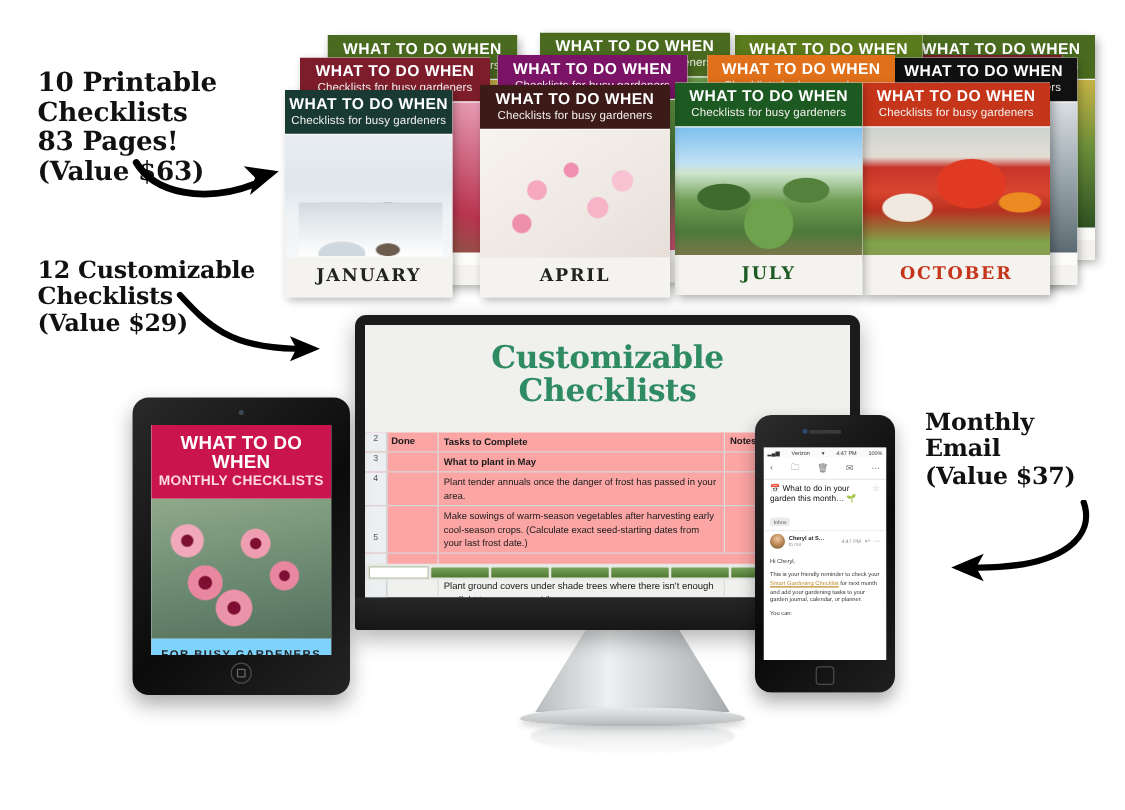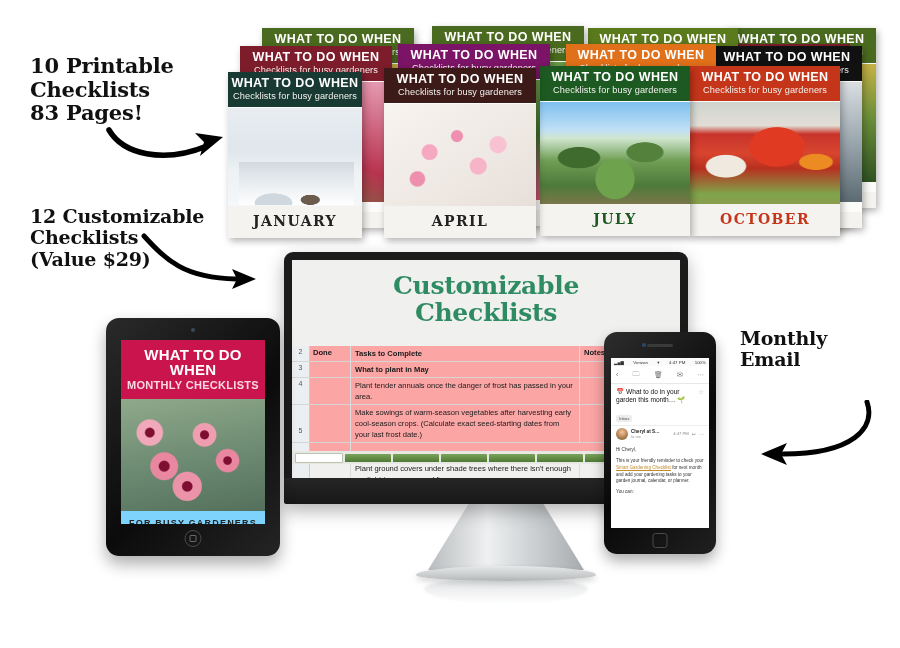--- a/index.html
+++ b/index.html
@@ -411,31 +411,33 @@
         <p>You can:</p>
       </div>
     </div>
     <div class="home"></div>
   </div>
 
   <div class="callout" id="callout-printable">
     <div>10 Printable</div>
     <div>Checklists</div>
     <div>83 Pages!</div>
+    <div>(Value $63)</div>
   </div>
 
   <div class="callout" id="callout-custom">
     <div>12 Customizable</div>
     <div>Checklists</div>
     <div>(Value $29)</div>
   </div>
 
   <div class="callout" id="callout-email">
     <div>Monthly</div>
     <div>Email</div>
+    <div>(Value $37)</div>
   </div>
 
   <svg class="arrow" id="arrow-printable" width="130" height="55" viewBox="0 0 130 55">
     <path d="M4,10 C18,34 58,44 102,26" stroke="#000" stroke-width="5.5" fill="none" stroke-linecap="round"></path>
     <path d="M118,17 L95,36 L99,22 L90,13 Z" fill="#000"></path>
   </svg>
 
   <svg class="arrow" id="arrow-custom" width="130" height="60" viewBox="0 0 130 60">
     <path d="M4,4 C26,28 44,46 96,47" stroke="#000" stroke-width="5" fill="none" stroke-linecap="round"></path>
     <path d="M116,47 L92,57 L97,47 L92,37 Z" fill="#000"></path>

